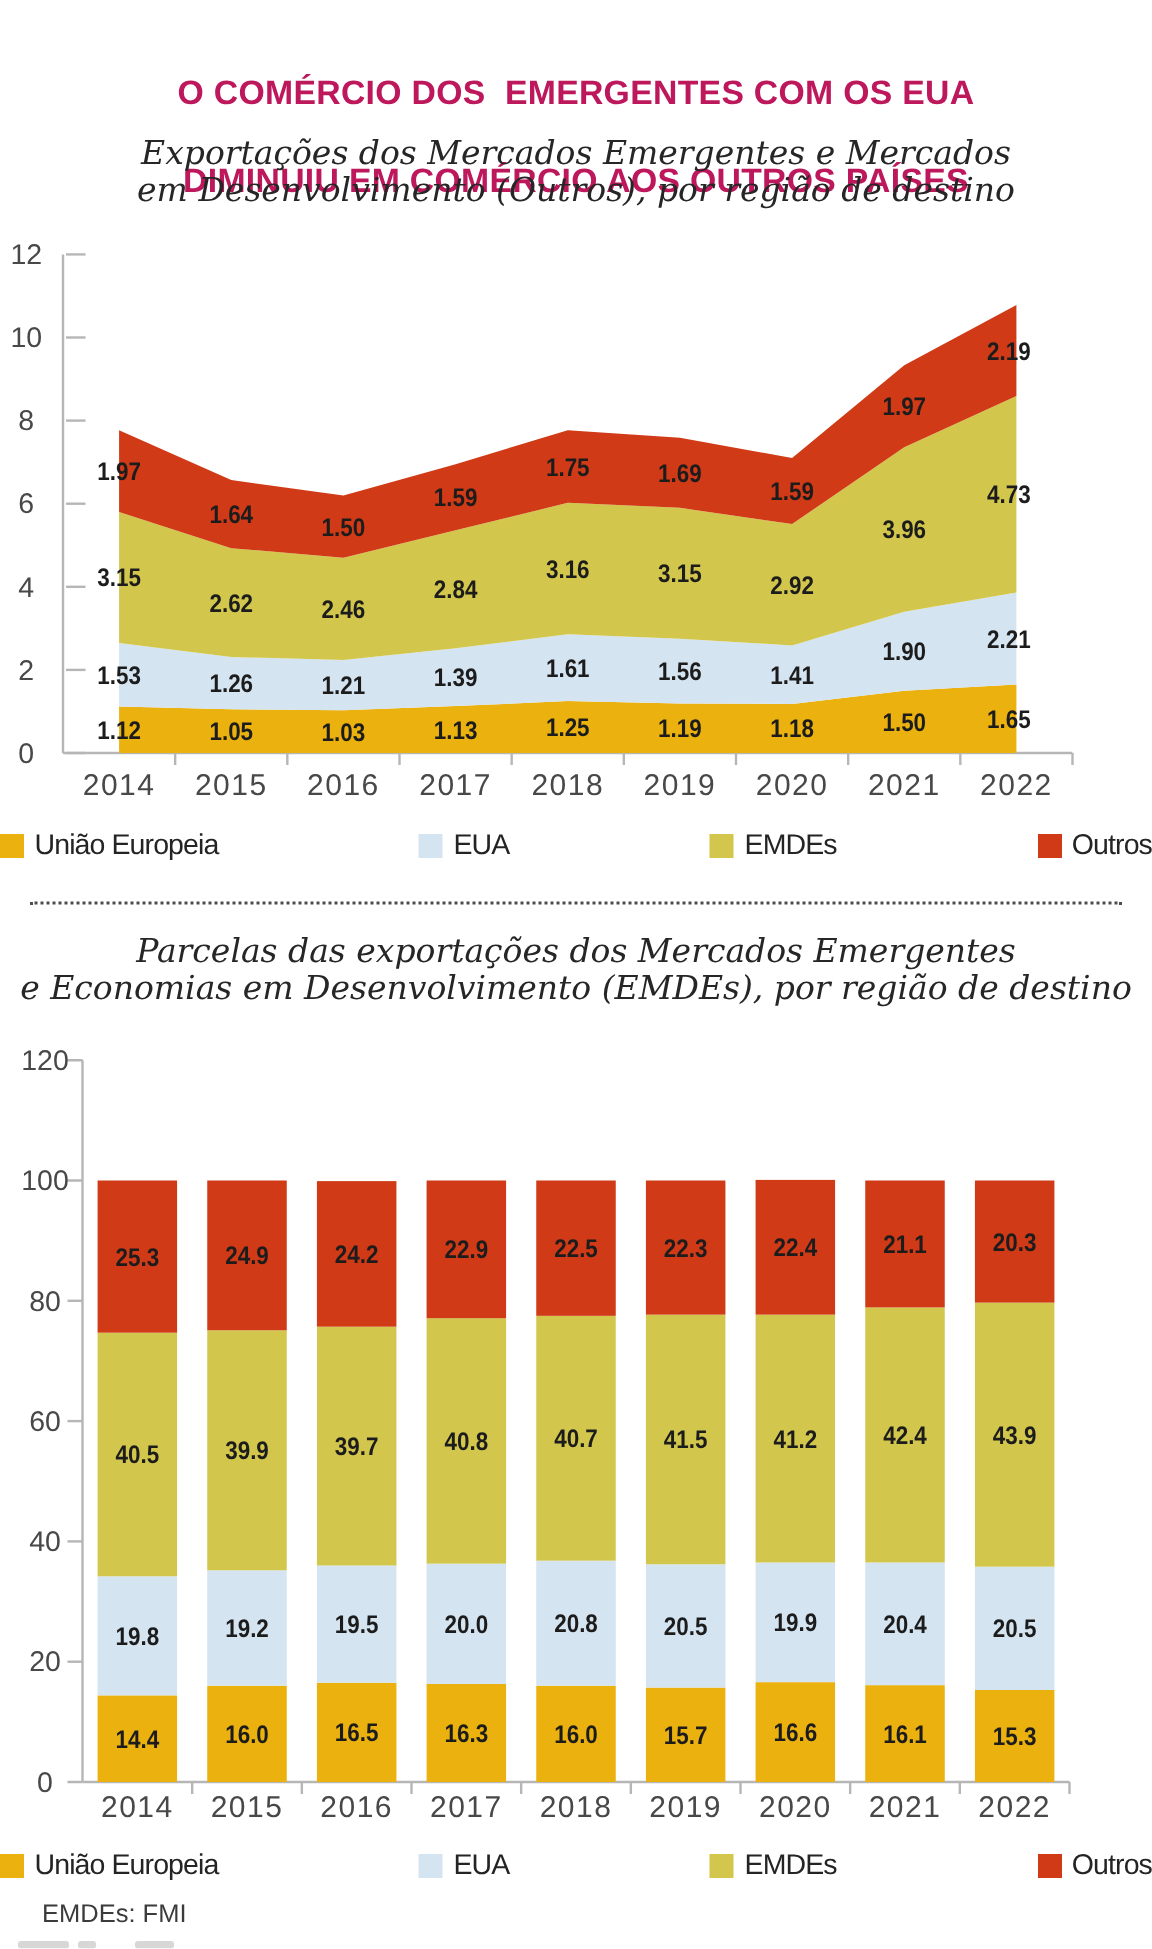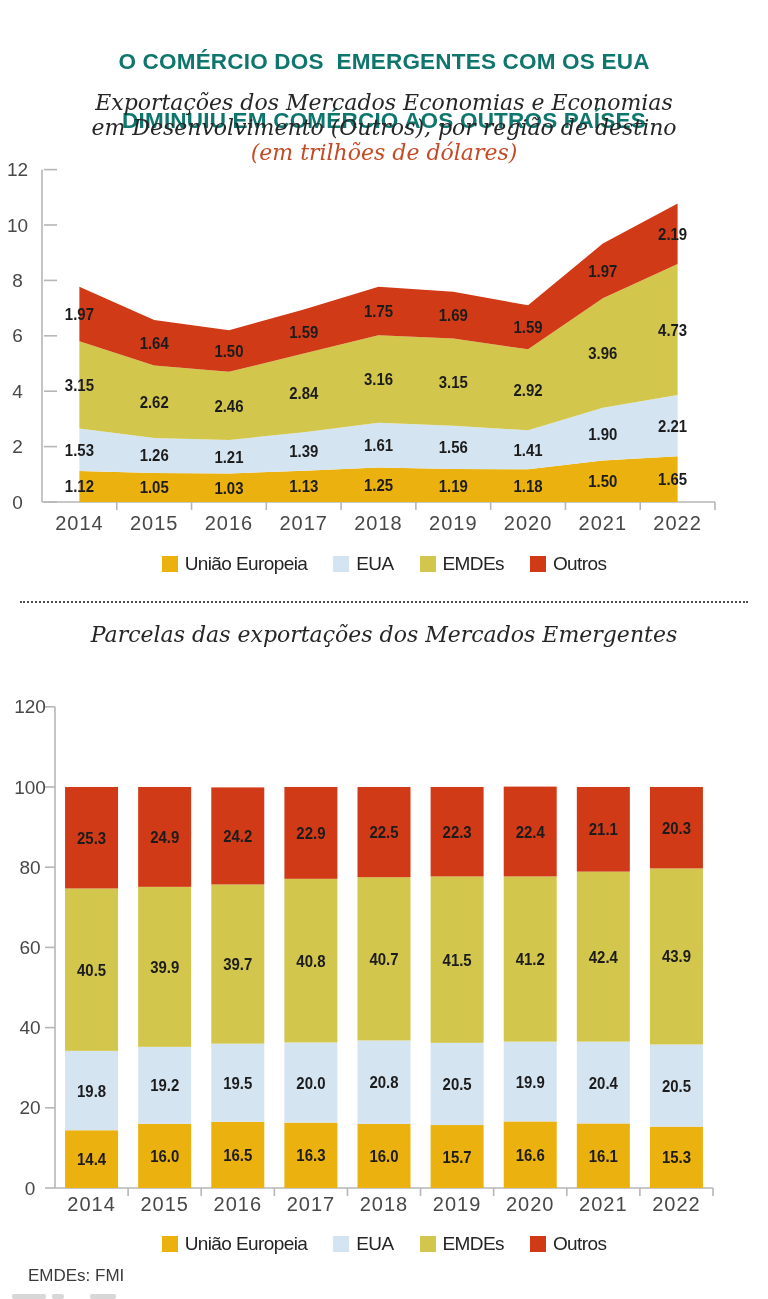--- a/index.html
+++ b/index.html
@@ -5,34 +5,34 @@
   html,body{margin:0;padding:0;}
   body{
     width:768px;height:1299px;position:relative;background:#ffffff;
     font-family:"Liberation Sans",sans-serif;overflow:hidden;
   }
   .abs{position:absolute;}
   
   .page-title{
     left:0;right:0;top:13px;text-align:center;
     font-weight:bold;font-size:22.5px;line-height:19.5px;
-    letter-spacing:0.2px;color:#0f766e;white-space:pre-wrap;
+    letter-spacing:0.2px;color:#be185d;white-space:pre-wrap;
   }
   
   .chart-subtitle{
     left:0;right:0;text-align:center;
     font-family:"DejaVu Serif",serif;font-style:italic;
     font-size:22px;line-height:25px;color:#262626;
   }
   #subtitle1{top:90px;}
   #subtitle2{top:622px;}
   .unit-note{color:#C54A26;}
   
   .legend-row{
-    left:0;right:0;display:flex;justify-content:center;
+    left:0;right:0;display:flex;justify-content:space-between;
     align-items:center;gap:26px;
   }
   #legend1{top:553px;}
   #legend2{top:1233px;}
   .legend-item{display:flex;align-items:center;gap:7px;}
   .legend-swatch{width:16px;height:16px;flex:0 0 auto;}
   .legend-label{font-size:19px;color:#242424;letter-spacing:-0.6px;}
   
   .divider{left:20px;right:20px;top:601px;height:0;border-top:2px dotted #4d4d4d;}
   
@@ -49,23 +49,22 @@
 </style>
 </head>
 <body>
 
 <div class="abs page-title">
   <div>O COMÉRCIO DOS  EMERGENTES COM OS EUA</div>
   <div>DIMINUIU EM COMÉRCIO AOS OUTROS PAÍSES</div>
 </div>
 
 <div id="subtitle1" class="abs chart-subtitle">
-  <div>Exportações dos Mercados Economias e Economias</div>
+  <div>Exportações dos Mercados Emergentes e Mercados</div>
   <div>em Desenvolvimento (Outros), por região de destino</div>
-  <div class="unit-note">(em trilhões de dólares)</div>
 </div>
 
 <svg id="chart1-svg" class="abs" width="768" height="395" viewBox="0 0 768 395">
     <line x1="42" y1="19.600000000000023" x2="42" y2="352" stroke="#b6b6b6" stroke-width="1.6"></line>
     <line x1="42" y1="352" x2="715" y2="352" stroke="#b6b6b6" stroke-width="1.6"></line>
     <line x1="44" y1="352" x2="57" y2="352" stroke="#b6b6b6" stroke-width="1.6"></line>
     <text transform="translate(17.5 358.5) scale(1 1)" text-anchor="middle" font-size="19" font-weight="normal" letter-spacing="0" fill="#484848">0</text>
     <line x1="44" y1="296.6" x2="57" y2="296.6" stroke="#b6b6b6" stroke-width="1.6"></line>
     <text transform="translate(17.5 303.1) scale(1 1)" text-anchor="middle" font-size="19" font-weight="normal" letter-spacing="0" fill="#484848">2</text>
     <line x1="44" y1="241.2" x2="57" y2="241.2" stroke="#b6b6b6" stroke-width="1.6"></line>
@@ -154,20 +153,21 @@
     <span class="legend-item">
       <span class="legend-swatch" style="background: rgb(208, 58, 23);"></span>
       <span class="legend-label">Outros</span>
     </span>
   </div>
 
 <div class="abs divider"></div>
 
 <div id="subtitle2" class="abs chart-subtitle">
   <div>Parcelas das exportações dos Mercados Emergentes</div>
+  <div>e Economias em Desenvolvimento (EMDEs), por região de destino</div>
 </div>
 
 <svg id="chart2-svg" class="abs" width="768" height="515" viewBox="0 0 768 515">
     <line x1="55" y1="6.800000000000011" x2="55" y2="488" stroke="#b6b6b6" stroke-width="1.6"></line>
     <line x1="55" y1="488" x2="713" y2="488" stroke="#b6b6b6" stroke-width="1.6"></line>
     <line x1="45" y1="488" x2="55" y2="488" stroke="#b6b6b6" stroke-width="1.6"></line>
     <text transform="translate(30 494.5) scale(1 1)" text-anchor="middle" font-size="19" font-weight="normal" letter-spacing="0" fill="#484848">0</text>
     <line x1="45" y1="407.8" x2="55" y2="407.8" stroke="#b6b6b6" stroke-width="1.6"></line>
     <text transform="translate(30 414.3) scale(1 1)" text-anchor="middle" font-size="19" font-weight="normal" letter-spacing="0" fill="#484848">20</text>
     <line x1="45" y1="327.6" x2="55" y2="327.6" stroke="#b6b6b6" stroke-width="1.6"></line>

